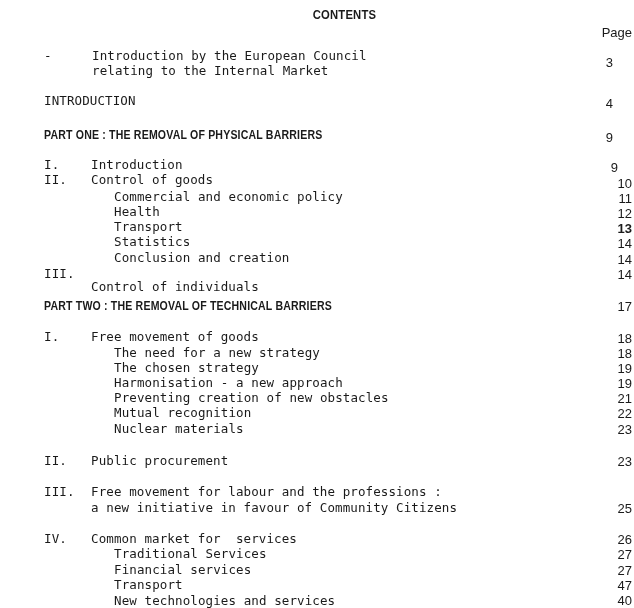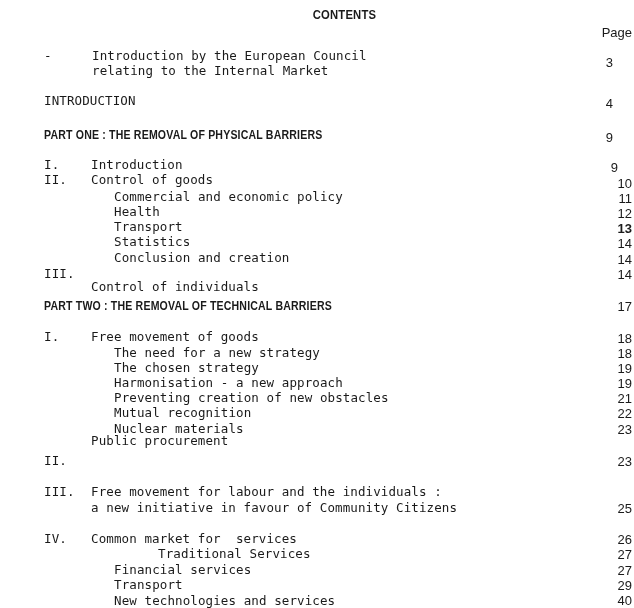--- a/index.html
+++ b/index.html
@@ -99,44 +99,44 @@
   <span class="t" style="left:114px;top:406px;">Mutual recognition</span>
   <span class="pg" style="top:407px;right:2px;">22</span>
 </div>
 <div>
   <span class="t" style="left:114px;top:422px;">Nuclear materials</span>
   <span class="pg" style="top:423px;right:2px;">23</span>
 </div>
 
 <div>
   <span class="t" style="left:44px;top:454px;">II.</span>
-  <span class="t" style="left:91px;top:434px;">Public procurement</span>
+  <span class="t" style="left:91px;top:454px;">Public procurement</span>
   <span class="pg" style="top:455px;right:2px;">23</span>
 </div>
 
 <div>
   <span class="t" style="left:44px;top:485px;">III.</span>
-  <span class="t" style="left:91px;top:485px;">Free movement for labour and the individuals :</span>
+  <span class="t" style="left:91px;top:485px;">Free movement for labour and the professions :</span>
   <span class="t" style="left:91px;top:501px;">a new initiative in favour of Community Citizens</span>
   <span class="pg" style="top:502px;right:2px;">25</span>
 </div>
 
 <div>
   <span class="t" style="left:44px;top:532px;">IV.</span>
   <span class="t" style="left:91px;top:532px;">Common market for  services</span>
   <span class="pg" style="top:533px;right:2px;">26</span>
 </div>
 <div>
-  <span class="t" style="left:114px;top:547px;margin-left:44px;">Traditional Services</span>
+  <span class="t" style="left:114px;top:547px;">Traditional Services</span>
   <span class="pg" style="top:548px;right:2px;">27</span>
 </div>
 <div>
   <span class="t" style="left:114px;top:563px;">Financial services</span>
   <span class="pg" style="top:564px;right:2px;">27</span>
 </div>
 <div>
   <span class="t" style="left:114px;top:578px;">Transport</span>
-  <span class="pg" style="top:579px;right:2px;">29</span>
+  <span class="pg" style="top:579px;right:2px;">47</span>
 </div>
 <div>
   <span class="t" style="left:114px;top:594px;">New technologies and services</span>
   <span class="pg" style="top:594px;right:2px;">40</span>
 </div>
 
 </body></html>

